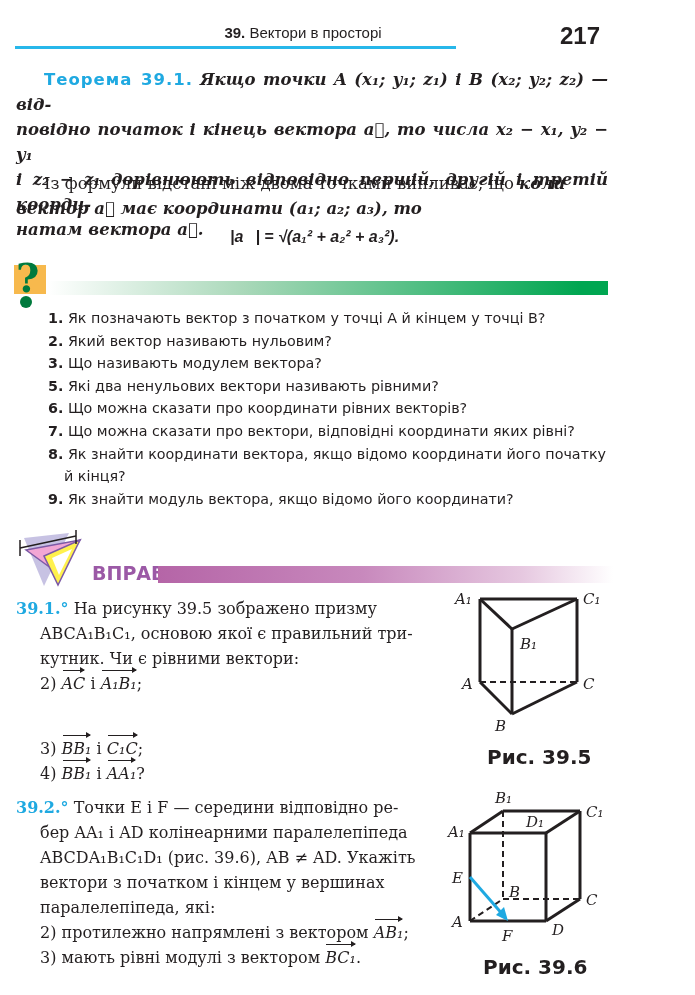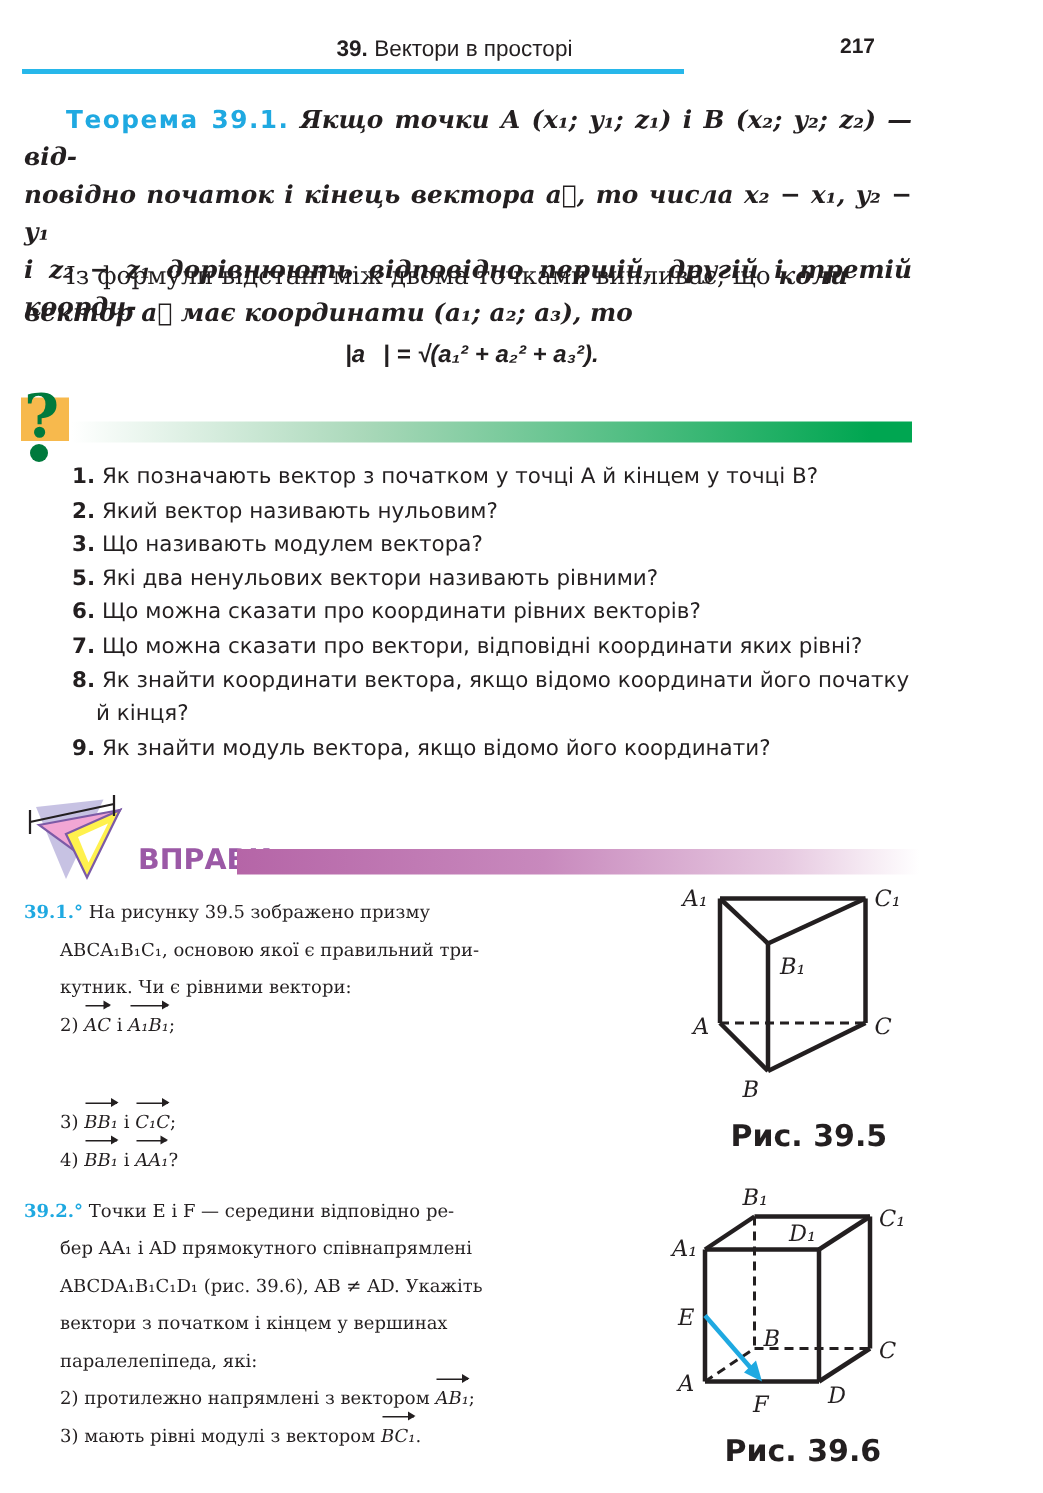--- a/index.html
+++ b/index.html
@@ -1,36 +1,36 @@
 <!DOCTYPE html>
 <html><head>
 <meta charset="utf-8">
 <style>
   html, body { margin:0; padding:0; background:#fff; }
   body { width:695px; height:995px; position:relative; overflow:hidden; color:#231f20;
          font-family:"DejaVu Serif", serif; }
   .abs { position:absolute; }
   .hdr-title { left:0; width:606px; top:24px; text-align:center; font-family:"Liberation Sans", sans-serif; font-size:15px; color:#231f20; }
   .hdr-title b { font-weight:bold; }
-  .hdr-page { left:560px; top:22px; font-family:"Liberation Sans", sans-serif; font-weight:bold; font-size:14px; }
+  .hdr-page { left:560px; top:22px; font-family:"Liberation Sans", sans-serif; font-weight:bold; font-size:24px; }
   .para { left:16px; width:592px; font-family:"DejaVu Serif", serif; font-size:16.5px; line-height:25px; }
   .bi { font-weight:bold; font-style:italic; }
   .theorem-label { font-family:"DejaVu Sans", sans-serif; font-weight:bold; letter-spacing:1px; color:#1fa9e1; }
   .vec { position:relative; display:inline-block; }
   .vec::before { content:""; position:absolute; left:1px; right:1px; top:-1px; border-top:1.2px solid #231f20; }
   .vec::after { content:""; position:absolute; right:0; top:-4px; border-left:5px solid #231f20; border-top:3px solid transparent; border-bottom:3px solid transparent; }
   .q-box { left:14px; top:265px; width:32px; height:29px; background:#f7b94d; }
   .q-mark { left:16px; top:258px; font-family:"DejaVu Serif", serif; font-weight:bold; font-size:40px; color:#007a3d; line-height:1; }
   .q-dot { left:20px; top:296px; width:12px; height:12px; border-radius:50%; background:#007a3d; }
   .q-grad { left:48px; top:281px; width:560px; height:14px; background:linear-gradient(to right,#ffffff,#a9d8b9 35%,#00a651 95%); }
   .qlist { left:48px; top:307px; width:570px; font-family:"DejaVu Sans", sans-serif; font-size:14.3px; line-height:22.6px; }
   .qlist .num { font-weight:bold; }
   .vp-grad { left:158px; top:566px; width:455px; height:17px; background:linear-gradient(to right,#b565a7,#c889bd 45%,#e6c8e0 80%,#ffffff); }
   .vp-text { left:92px; top:562px; font-family:"DejaVu Sans", sans-serif; font-weight:bold; font-size:19px; color:#9b59a6; }
-  .ex { left:16px; width:420px; font-family:"DejaVu Serif", serif; font-size:12px; line-height:25px; text-align:justify; }
+  .ex { left:16px; width:420px; font-family:"DejaVu Serif", serif; font-size:16px; line-height:25px; text-align:justify; }
   .exnum { color:#1fa9e1; font-weight:bold; }
   .it { font-style:italic; }
   .fig-cap { font-family:"DejaVu Sans", sans-serif; font-weight:bold; font-size:20px; }
 </style>
 </head>
 <body>
 
 <div class="abs hdr-title">
   <b>39.</b>
   <span>Вектори в просторі</span>
@@ -44,20 +44,21 @@
 <div class="abs" style="left:15px;top:46px;width:441px;height:3px;background:#27b7ea;"></div>
 <div class="abs" style="left:15px;top:46px;width:441px;height:3px;background:#27b7ea;"></div>
 
 <div class="abs para" style="top:67px; text-align:justify;">
   <div style="text-indent:28px;">
     <span class="theorem-label">Теорема 39.1.</span>
     <span class="bi">Якщо точки A (x₁; y₁; z₁) і B (x₂; y₂; z₂) — від-</span>
   </div>
   <div class="bi">повідно початок і кінець вектора a⃗, то числа x₂ − x₁, y₂ − y₁</div>
   <div class="bi">і z₂ − z₁ дорівнюють відповідно першій, другій і третій коорди-</div>
+  <div class="bi">натам вектора a⃗.</div>
 </div>
 
 <div class="abs para" style="top:171px;">
   <div style="text-indent:28px;">
     <span>Із формули відстані між двома точками випливає, що</span>
     <span class="bi">коли</span>
   </div>
   <div class="bi">вектор a⃗ має координати (a₁; a₂; a₃), то</div>
 </div>
 <div class="abs" style="left:230px; top:228px; font-family:Liberation Sans, sans-serif; font-weight:bold; font-style:italic; font-size:16px;">|a⃗| = √(a₁² + a₂² + a₃²).</div>
@@ -118,21 +119,21 @@
     <text x="80" y="64">B₁</text>
     <text x="22" y="104">A</text>
     <text x="143" y="104">C</text>
     <text x="55" y="146">B</text>
   </g>
 </svg>
 <div class="abs fig-cap" style="left:487px; top:745px;">Рис. 39.5</div>
 
 <div class="abs ex" style="top:795px;">
   <div><span class="exnum">39.2.°</span> <span>Точки E і F — середини відповідно ре-</span></div>
-  <div style="padding-left:24px;">бер AA₁ і AD прямокутного співнапрямлені</div>
+  <div style="padding-left:24px;">бер AA₁ і AD колінеарними паралелепіпеда</div>
   <div style="padding-left:24px;">ABCDA₁B₁C₁D₁ (рис. 39.6), AB ≠ AD. Укажіть</div>
   <div style="padding-left:24px;">вектори з початком і кінцем у вершинах</div>
   <div style="padding-left:24px;">паралелепіпеда, які:</div>
   <div style="padding-left:24px;"><span>2)</span> <span>протилежно напрямлені з вектором</span> <span class="it vec">AB₁</span><span>;</span></div>
   <div style="padding-left:24px;"><span>3)</span> <span>мають рівні модулі з вектором</span> <span class="it vec">BC₁</span><span>.</span></div>
 </div>
 
 <svg class="abs" style="left:440px; top:785px;" width="170" height="165" viewBox="0 0 170 165">
   <g stroke="#231f20" stroke-width="3" fill="none">
     <line x1="30" y1="48" x2="106" y2="48"></line>

